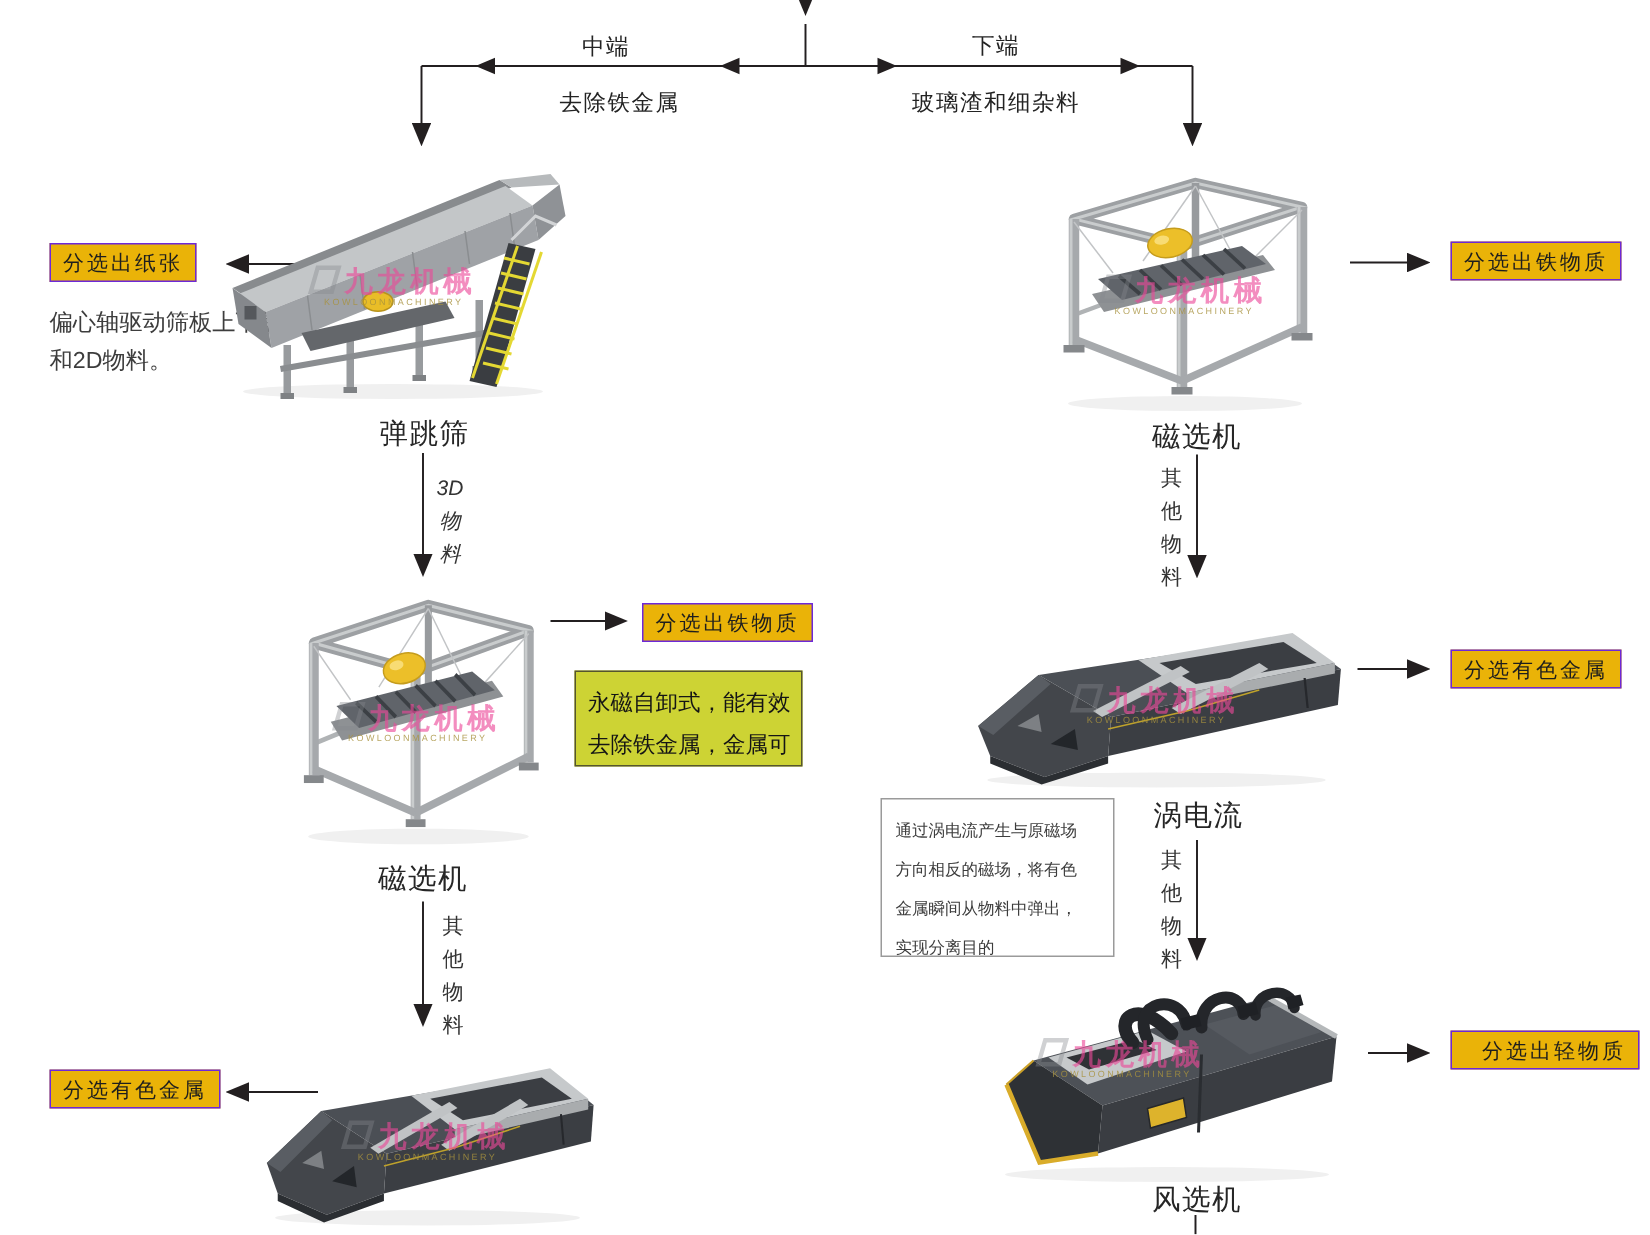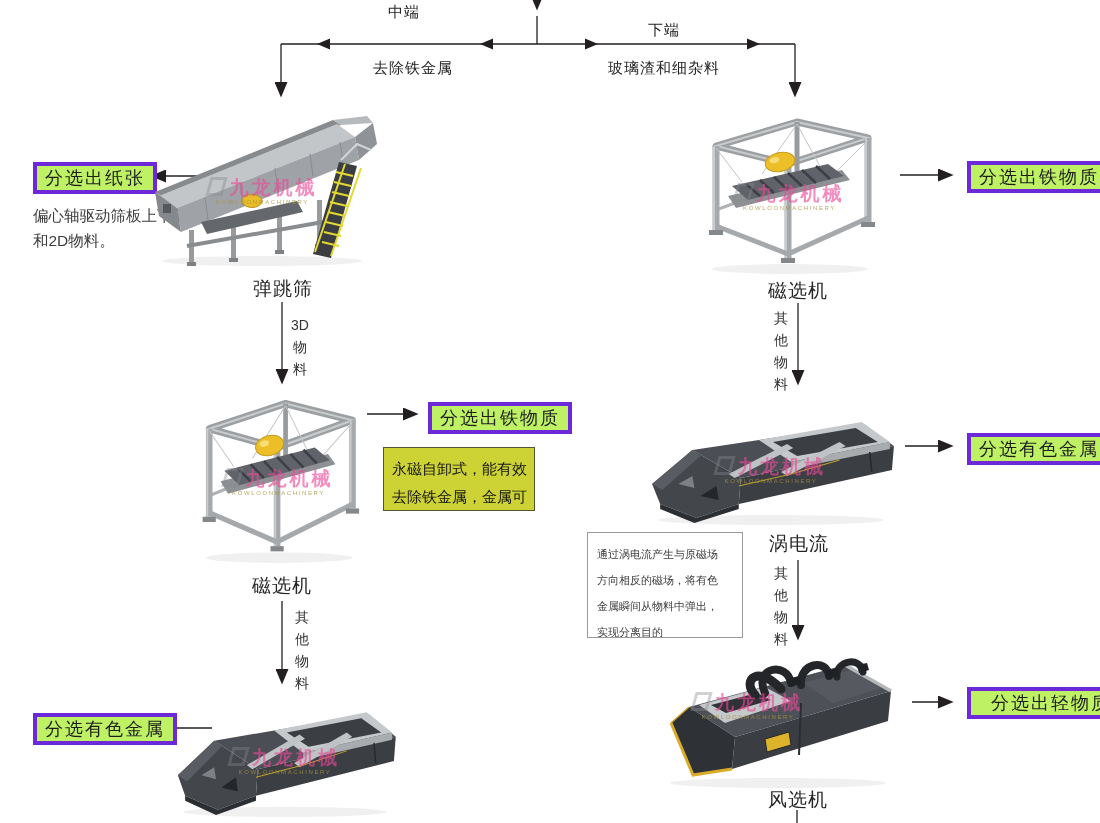--- a/index.html
+++ b/index.html
@@ -7,22 +7,22 @@
     position:relative;width:1100px;height:823px;background:#fff;overflow:hidden;
     font-family:"Liberation Sans","DejaVu Sans",sans-serif;color:#222;
   }
   
   #wires{position:absolute;left:0;top:0;width:1100px;height:823px;pointer-events:none;}
   
   .tlabel{position:absolute;font-size:15px;color:#232323;letter-spacing:1px;white-space:nowrap;}
   .mlabel{position:absolute;font-size:19px;color:#262626;letter-spacing:1px;white-space:nowrap;}
   
   .obox{
-    position:absolute;border:4px solid #6d28d9;background:#bef264;color:#1e1e1e;
-    font-size:18px;letter-spacing:2px;padding:4px 8px;white-space:nowrap;line-height:16px;
+    position:absolute;border:1px solid #6d28d9;background:#eab308;color:#1e1e1e;
+    font-size:14px;letter-spacing:2px;padding:4px 8px;white-space:nowrap;line-height:16px;
   }
   
   .vflow{position:absolute;width:24px;text-align:center;font-size:14px;line-height:22px;color:#333;}
   
   .pnote{position:absolute;font-size:15.5px;line-height:25px;color:#3d3d3d;white-space:nowrap;}
   
   .ybox{
     position:absolute;left:383px;top:447px;width:152px;height:64px;box-sizing:border-box;
     background:#cdd334;border:1px solid #55552e;padding:7px 8px;
     font-size:15px;line-height:28px;color:#151515;white-space:nowrap;overflow:hidden;
@@ -70,39 +70,39 @@
       <line x1="797" y1="810" x2="797" y2="823"></line>
     </g>
     <g fill="#231f20">
       <polygon points="317,44 330,38.5 330,49.5"></polygon>
       <polygon points="480,44 493,38.5 493,49.5"></polygon>
       <polygon points="598,44 585,38.5 585,49.5"></polygon>
       <polygon points="760,44 747,38.5 747,49.5"></polygon>
     </g>
   </svg>
 
-  <div class="tlabel" style="left:388px;top:3px;">中端</div>
+  <div class="tlabel" style="left:388px;top:22px;">中端</div>
   <div class="tlabel" style="left:648px;top:21px;">下端</div>
   <div class="tlabel" style="left:373px;top:59px;">去除铁金属</div>
   <div class="tlabel" style="left:608px;top:59px;">玻璃渣和细杂料</div>
 
   <div class="obox" style="left:33px;top:162px;">分选出纸张</div>
   <div class="obox" style="left:428px;top:402px;">分选出铁物质</div>
   <div class="obox" style="left:33px;top:713px;">分选有色金属</div>
   <div class="obox" style="left:967px;top:161px;">分选出铁物质</div>
   <div class="obox" style="left:967px;top:433px;">分选有色金属</div>
   <div class="obox" style="left:967px;top:687px;padding-left:20px;">分选出轻物质</div>
 
   <div class="mlabel" style="left:253px;top:276px;">弹跳筛</div>
   <div class="mlabel" style="left:768px;top:278px;">磁选机</div>
   <div class="mlabel" style="left:252px;top:573px;">磁选机</div>
   <div class="mlabel" style="left:769px;top:531px;">涡电流</div>
   <div class="mlabel" style="left:768px;top:787px;">风选机</div>
 
-  <div class="vflow" style="left:288px;top:314px;">
+  <div class="vflow" style="left:288px;top:314px;font-style:italic;">
     <div>3D</div>
     <div>物</div>
     <div>料</div>
   </div>
   <div class="vflow" style="left:290px;top:606px;">
     <div>其</div>
     <div>他</div>
     <div>物</div>
     <div>料</div>
   </div>

